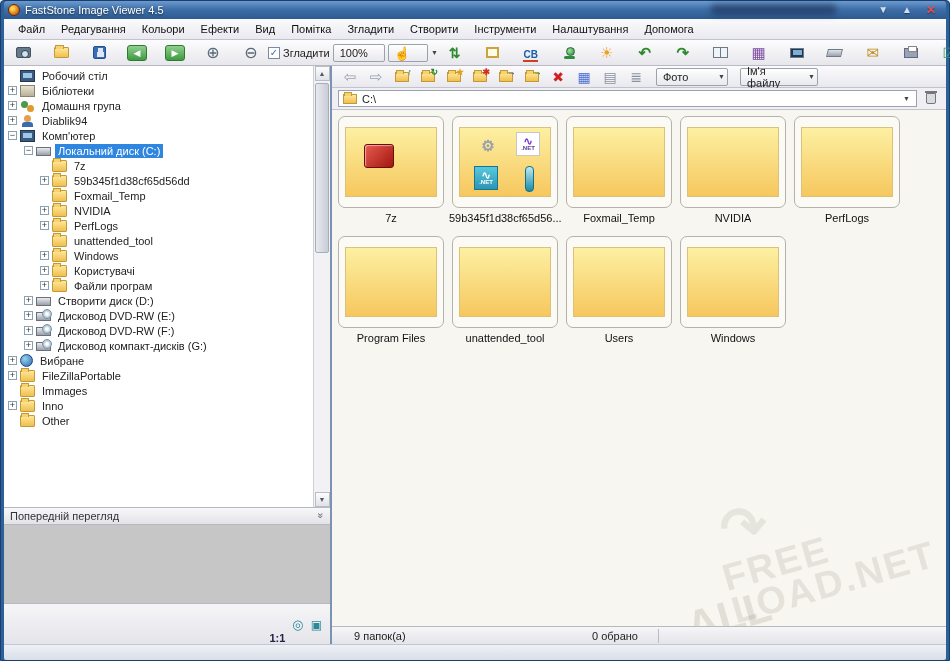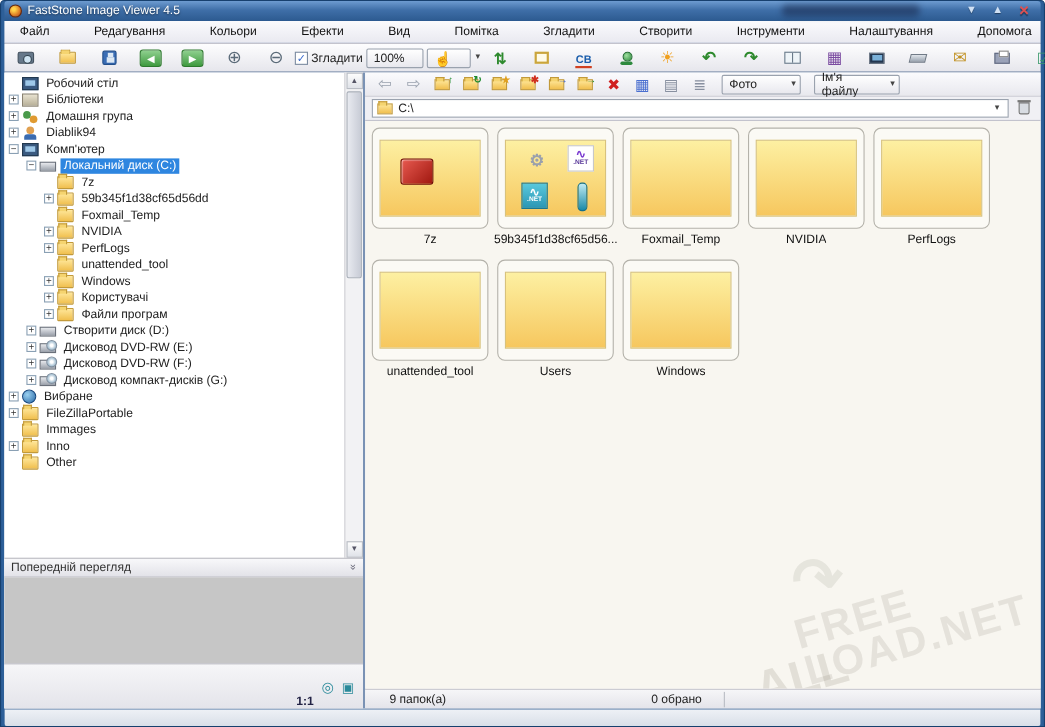--- a/index.html
+++ b/index.html
@@ -19,21 +19,21 @@
   .apptitle { color:#fff; font-size:11px; text-shadow:0 1px 2px rgba(0,0,0,.55); }
   .smudge { position:absolute; right:110px; top:3px; width:125px; height:11px;
     background:rgba(15,25,55,.45); filter:blur(3px); border-radius:4px; }
   .winbtns { margin-left:auto; display:flex; align-items:center; gap:14px; padding-right:6px; }
   .wbtn { font-size:10px; color:#cfe0f4; cursor:default; line-height:1; text-shadow:0 1px 1px rgba(0,0,0,.4);}
   .wbtn.close { color:#e05050; font-weight:bold; font-size:12px; }
 
   
   .menubar { height:21px; flex:0 0 21px; display:flex; align-items:center;
     background:linear-gradient(180deg,#fbfbfd,#e9e9f0); border-bottom:1px solid #c3c3cd;
-    padding-left:6px;justify-content:space-between; }
+    padding-left:6px; }
   .mi { padding:3px 8px; color:#111; }
 
   
   .toolbar { height:26px; flex:0 0 26px; display:flex; align-items:center;
     background:linear-gradient(180deg,#fdfdfe,#e6e6ec); border-bottom:1px solid #b9b9c2;
     padding:0 6px; gap:2px; }
   .tbtn { width:26px; height:22px; display:flex; align-items:center; justify-content:center;
     border-radius:3px; position:relative; flex:0 0 auto; }
   .gly { font-size:14px; line-height:1; }
   .sep { width:8px; flex:0 0 8px; }
@@ -591,20 +591,26 @@
           <div class="cell">
             <div class="card">
                 <div class="frect"></div>
               </div>
             <div class="clabel">PerfLogs</div>
           </div>
           <div class="cell">
             <div class="card">
                 <div class="frect"></div>
               </div>
+            <div class="clabel">Program Files</div>
+          </div>
+          <div class="cell">
+            <div class="card">
+                <div class="frect"></div>
+              </div>
             <div class="clabel">unattended_tool</div>
           </div>
           <div class="cell">
             <div class="card">
                 <div class="frect"></div>
               </div>
             <div class="clabel">Users</div>
           </div>
           <div class="cell">
             <div class="card">

